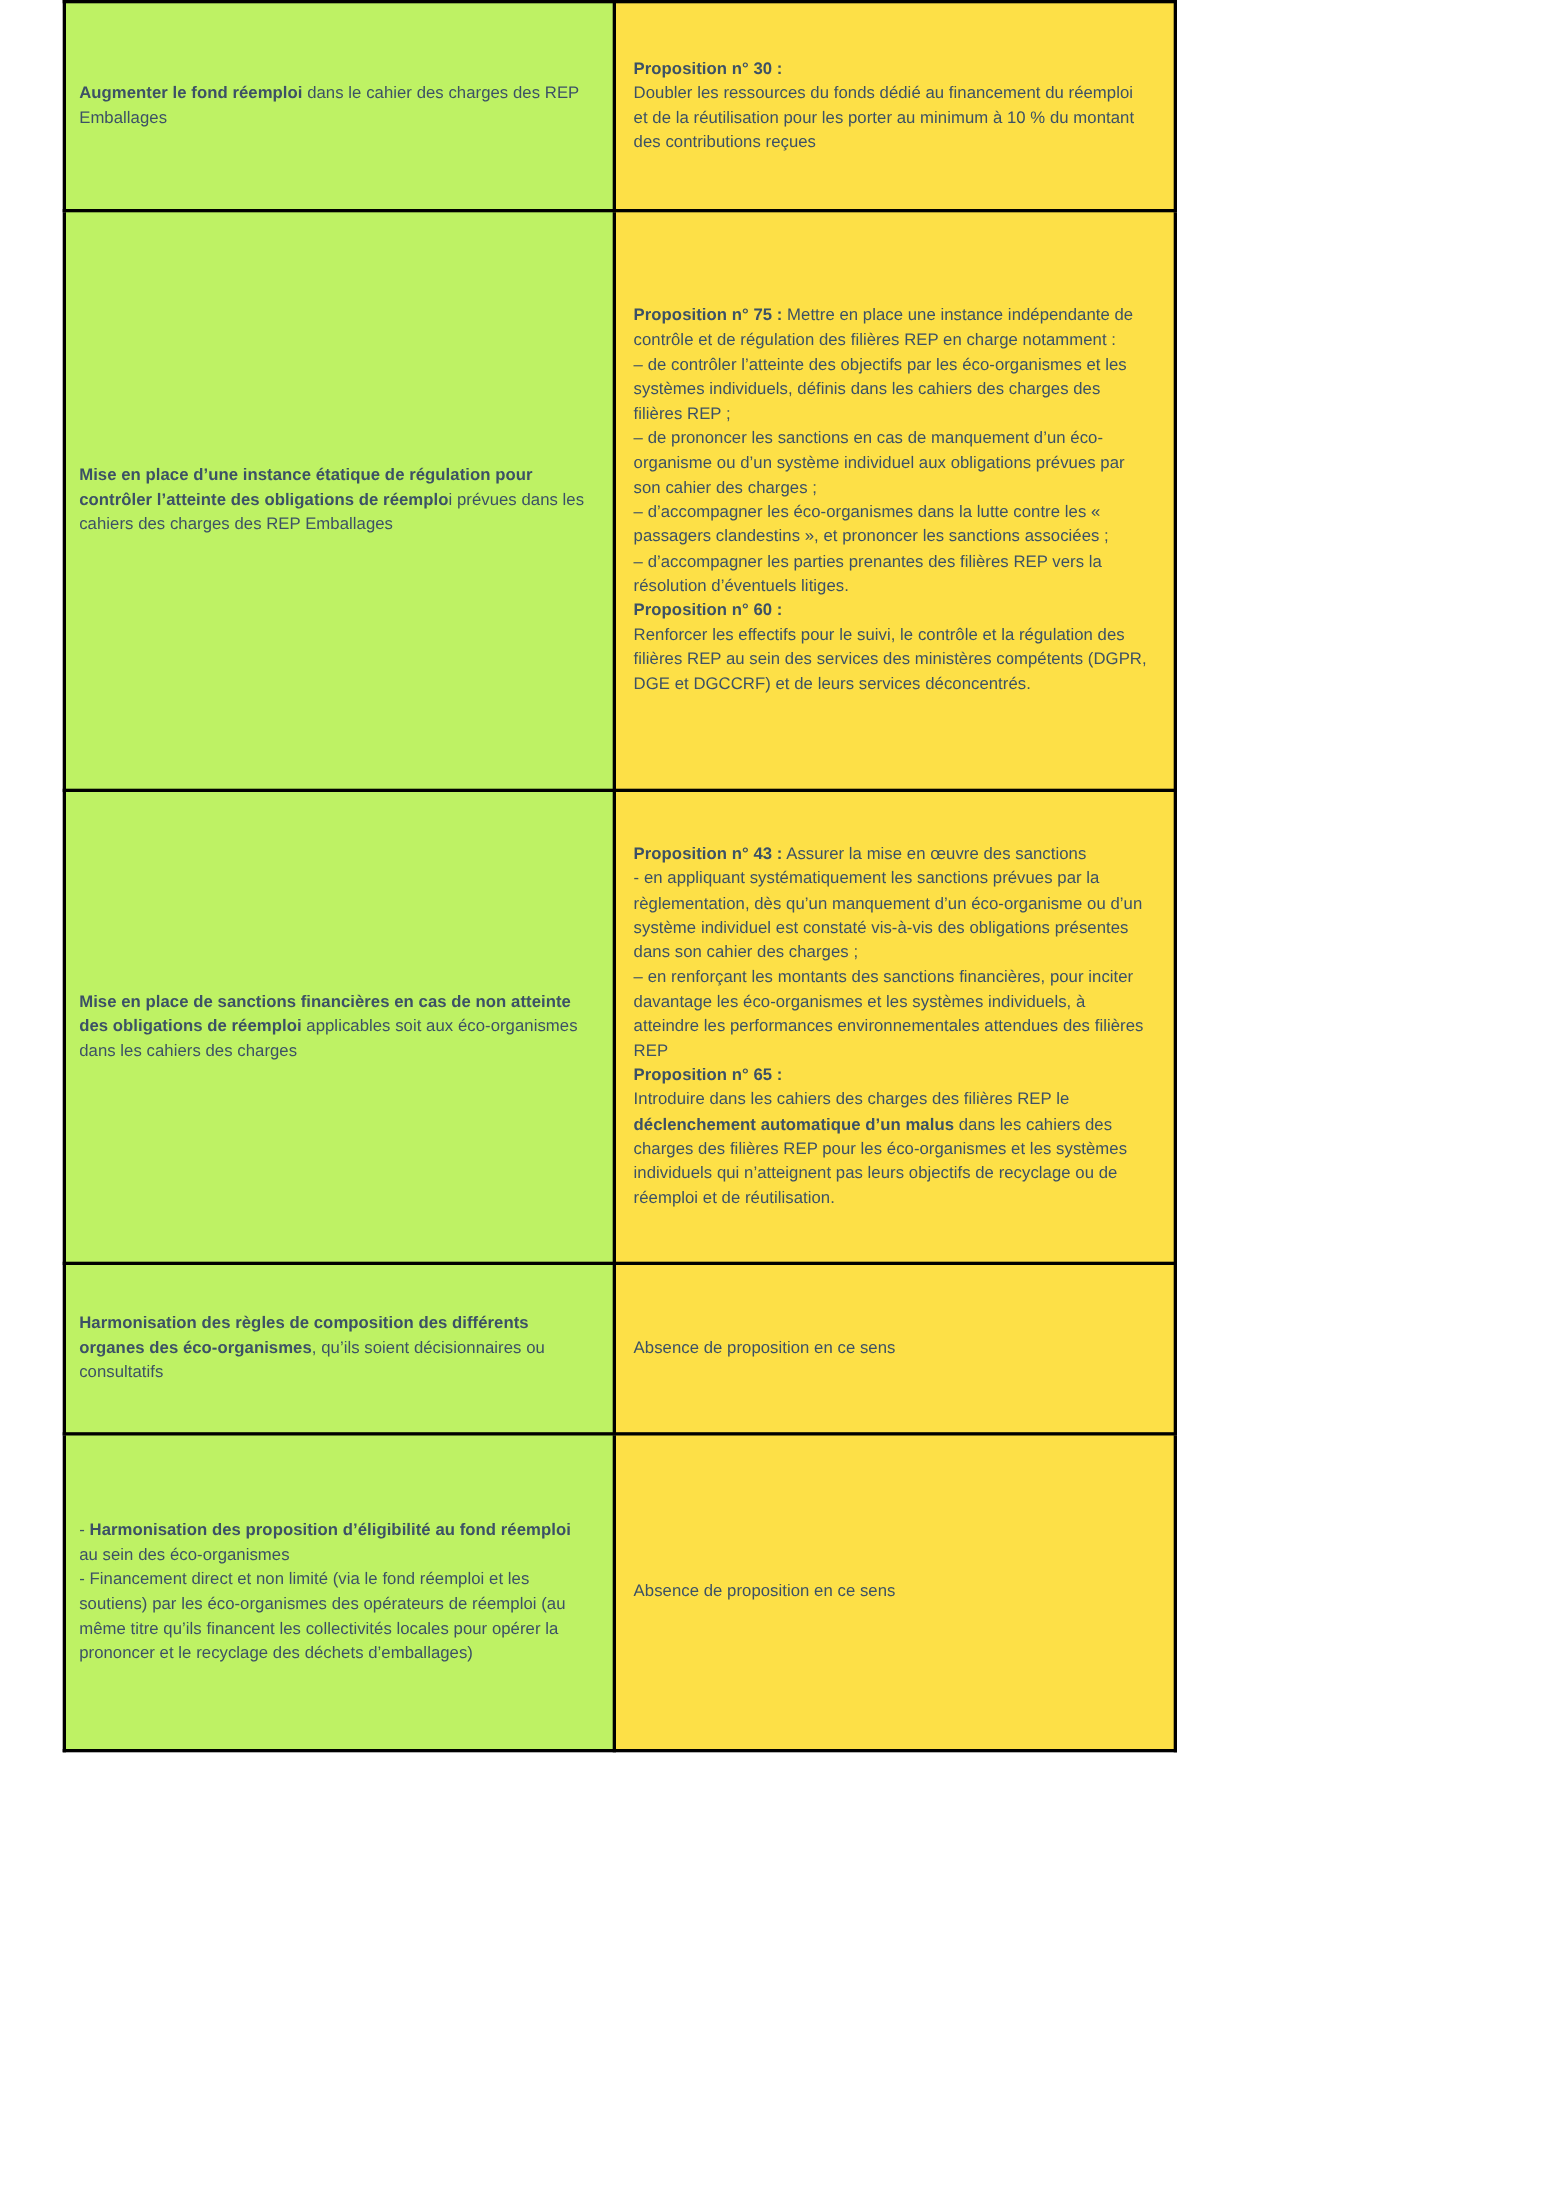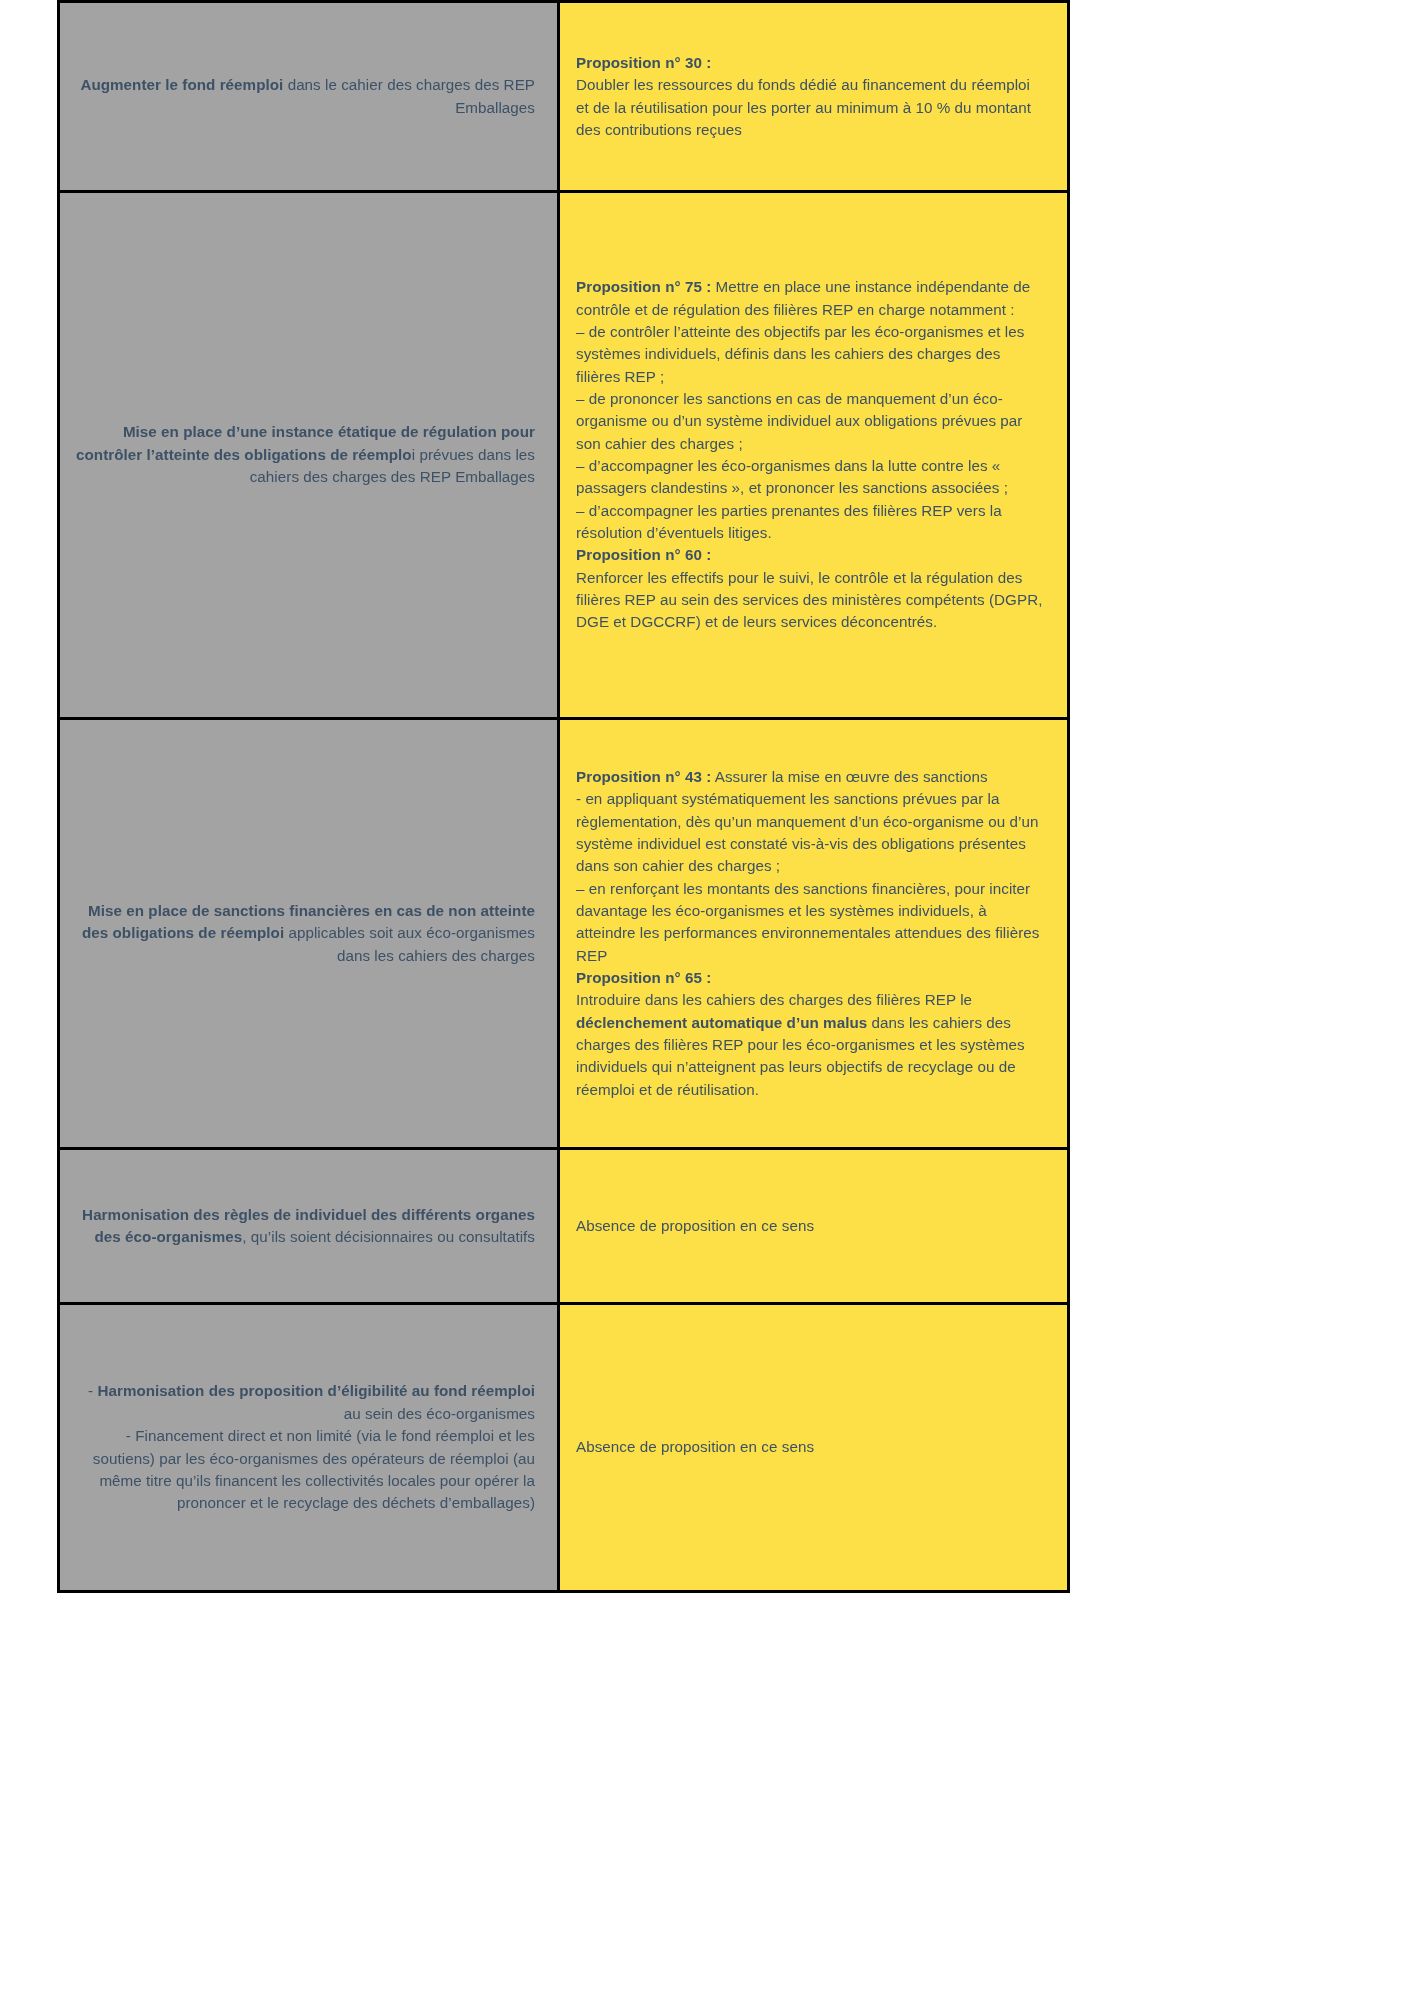--- a/index.html
+++ b/index.html
@@ -31,23 +31,22 @@
   }
   .prop-table col.c-left  { width: 500px; }
   .prop-table col.c-right { width: 510px; }
 
   .prop-table td {
     border: 3px solid #000000;
     vertical-align: middle;
     padding: 0;
   }
   .prop-table td.cell-left {
-    background: #a3a3a3;
+    background: #bef264;
     padding: 14px 22px 14px 12px;
-    text-align: right;
   }
   .prop-table td.cell-right {
     background: #fde047;
     padding: 14px 24px 14px 16px;
   }
 
   .txt {
     font-size: 15.2px;
     line-height: 1.47;
     color: #3c5166;
@@ -114,21 +113,21 @@
         <td class="cell-right vmid">
           <p class="txt para"><span class="run-b">Proposition n° 43 :</span><span class="run-n"> Assurer la mise en œuvre des sanctions
 - en appliquant systématiquement les sanctions prévues par la règlementation, dès qu’un manquement d’un éco-organisme ou d’un système individuel est constaté vis-à-vis des obligations présentes dans son cahier des charges ;
 – en renforçant les montants des sanctions financières, pour inciter davantage les éco-organismes et les systèmes individuels, à atteindre les performances environnementales attendues des filières REP</span></p>
           <p class="txt para"><span class="run-b">Proposition n° 65 :</span><br><span class="run-n">Introduire dans les cahiers des charges des filières REP le </span><span class="run-b">déclenchement automatique d’un malus</span><span class="run-n"> dans les cahiers des charges des filières REP pour les éco-organismes et les systèmes individuels qui n’atteignent pas leurs objectifs de recyclage ou de réemploi et de réutilisation.</span></p>
         </td>
       </tr>
 
       <tr class="r4">
         <td class="cell-left vmid">
-          <p class="txt para"><span class="run-b">Harmonisation des règles de individuel des différents organes des éco-organismes</span><span class="run-n">, qu’ils soient décisionnaires ou consultatifs</span></p>
+          <p class="txt para"><span class="run-b">Harmonisation des règles de composition des différents organes des éco-organismes</span><span class="run-n">, qu’ils soient décisionnaires ou consultatifs</span></p>
         </td>
         <td class="cell-right vmid">
           <p class="txt para ital">Absence de proposition en ce sens</p>
         </td>
       </tr>
 
       <tr class="r5">
         <td class="cell-left vmid">
           <p class="txt para"><span class="run-n">- </span><span class="run-b">Harmonisation des proposition d’éligibilité au fond réemploi</span><span class="run-n"> au sein des éco-organismes</span></p>
           <p class="txt para">- Financement direct et non limité (via le fond réemploi et les soutiens) par les éco-organismes des opérateurs de réemploi (au même titre qu’ils financent les collectivités locales pour opérer la prononcer et le recyclage des déchets d’emballages)</p>

